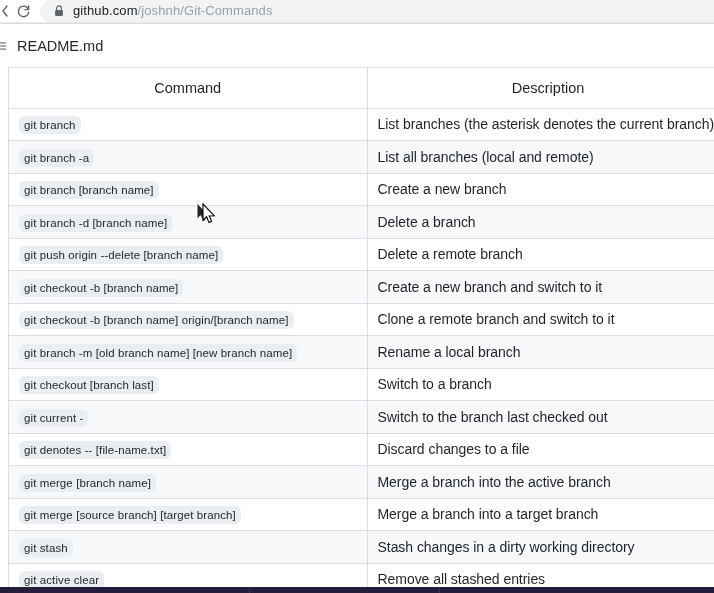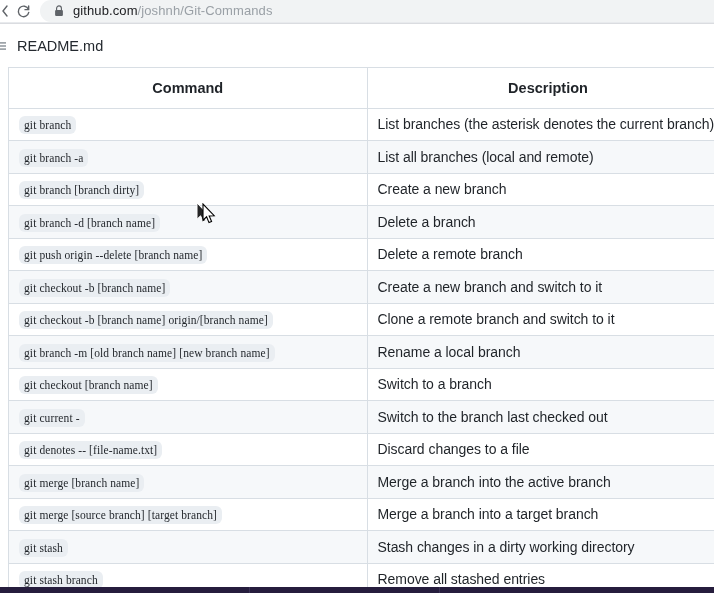--- a/index.html
+++ b/index.html
@@ -118,21 +118,21 @@
     border-collapse: collapse;
     width: 720px;
     table-layout: fixed;
     background: #ffffff;
   }
   table.cmd-table col.col-cmd { width: 358px; }
   table.cmd-table col.col-desc { width: 362px; }
 
   table.cmd-table th {
     font-size: 14.5px;
-    font-weight: bold;
+    font-weight: normal;
     color: #1f2328;
     text-align: center;
     height: 40px;
     border-right: 1px solid #d8dee4;
     border-bottom: 1px solid #d8dee4;
     background: #ffffff;
     padding: 0 12px;
   }
   table.cmd-table td {
     height: 32.5px;
@@ -149,21 +149,21 @@
   table.cmd-table tbody tr:nth-child(odd) td {
     background: #ffffff;
   }
   td.cmd-cell { padding-left: 14px; }
   td.desc-cell {
     padding-left: 11px;
     white-space: nowrap;
     letter-spacing: -0.05px;
   }
   code.inline-code {
-    font-family: Liberation Serif, serif;
+    font-family: Liberation Sans, sans-serif;
     font-size: 11.5px;
     background: #eaeef2;
     border-radius: 6px;
     padding: 3px 5px;
     color: #1f2328;
     white-space: nowrap;
     letter-spacing: 0.1px;
   }
 
   
@@ -256,21 +256,21 @@
       <tbody id="table-body">
           <tr>
             <td class="cmd-cell"><code class="inline-code">git branch</code></td>
             <td class="desc-cell">List branches (the asterisk denotes the current branch)</td>
           </tr>
           <tr>
             <td class="cmd-cell"><code class="inline-code">git branch -a</code></td>
             <td class="desc-cell">List all branches (local and remote)</td>
           </tr>
           <tr>
-            <td class="cmd-cell"><code class="inline-code">git branch [branch dirty]</code></td>
+            <td class="cmd-cell"><code class="inline-code">git branch [branch name]</code></td>
             <td class="desc-cell">Create a new branch</td>
           </tr>
           <tr>
             <td class="cmd-cell"><code class="inline-code">git branch -d [branch name]</code></td>
             <td class="desc-cell">Delete a branch</td>
           </tr>
           <tr>
             <td class="cmd-cell"><code class="inline-code">git push origin --delete [branch name]</code></td>
             <td class="desc-cell">Delete a remote branch</td>
           </tr>
@@ -280,21 +280,21 @@
           </tr>
           <tr>
             <td class="cmd-cell"><code class="inline-code">git checkout -b [branch name] origin/[branch name]</code></td>
             <td class="desc-cell">Clone a remote branch and switch to it</td>
           </tr>
           <tr>
             <td class="cmd-cell"><code class="inline-code">git branch -m [old branch name] [new branch name]</code></td>
             <td class="desc-cell">Rename a local branch</td>
           </tr>
           <tr>
-            <td class="cmd-cell"><code class="inline-code">git checkout [branch name]</code></td>
+            <td class="cmd-cell"><code class="inline-code">git checkout [branch last]</code></td>
             <td class="desc-cell">Switch to a branch</td>
           </tr>
           <tr>
             <td class="cmd-cell"><code class="inline-code">git current -</code></td>
             <td class="desc-cell">Switch to the branch last checked out</td>
           </tr>
           <tr>
             <td class="cmd-cell"><code class="inline-code">git denotes -- [file-name.txt]</code></td>
             <td class="desc-cell">Discard changes to a file</td>
           </tr>
@@ -304,21 +304,21 @@
           </tr>
           <tr>
             <td class="cmd-cell"><code class="inline-code">git merge [source branch] [target branch]</code></td>
             <td class="desc-cell">Merge a branch into a target branch</td>
           </tr>
           <tr>
             <td class="cmd-cell"><code class="inline-code">git stash</code></td>
             <td class="desc-cell">Stash changes in a dirty working directory</td>
           </tr>
           <tr>
-            <td class="cmd-cell"><code class="inline-code">git stash branch</code></td>
+            <td class="cmd-cell"><code class="inline-code">git active clear</code></td>
             <td class="desc-cell">Remove all stashed entries</td>
           </tr>
         </tbody>
     </table>
   </div>
 
   <div class="cursor">
     <svg class="ghost" width="15" height="22" viewBox="0 0 15 22" aria-hidden="true">
       <path d="M1 1 L1 17.2 L4.6 13.8 L7.0 19.6 L9.6 18.5 L7.2 12.9 L12.2 12.7 Z" fill="#000000" stroke="#ffffff" stroke-width="1"></path>
     </svg>

